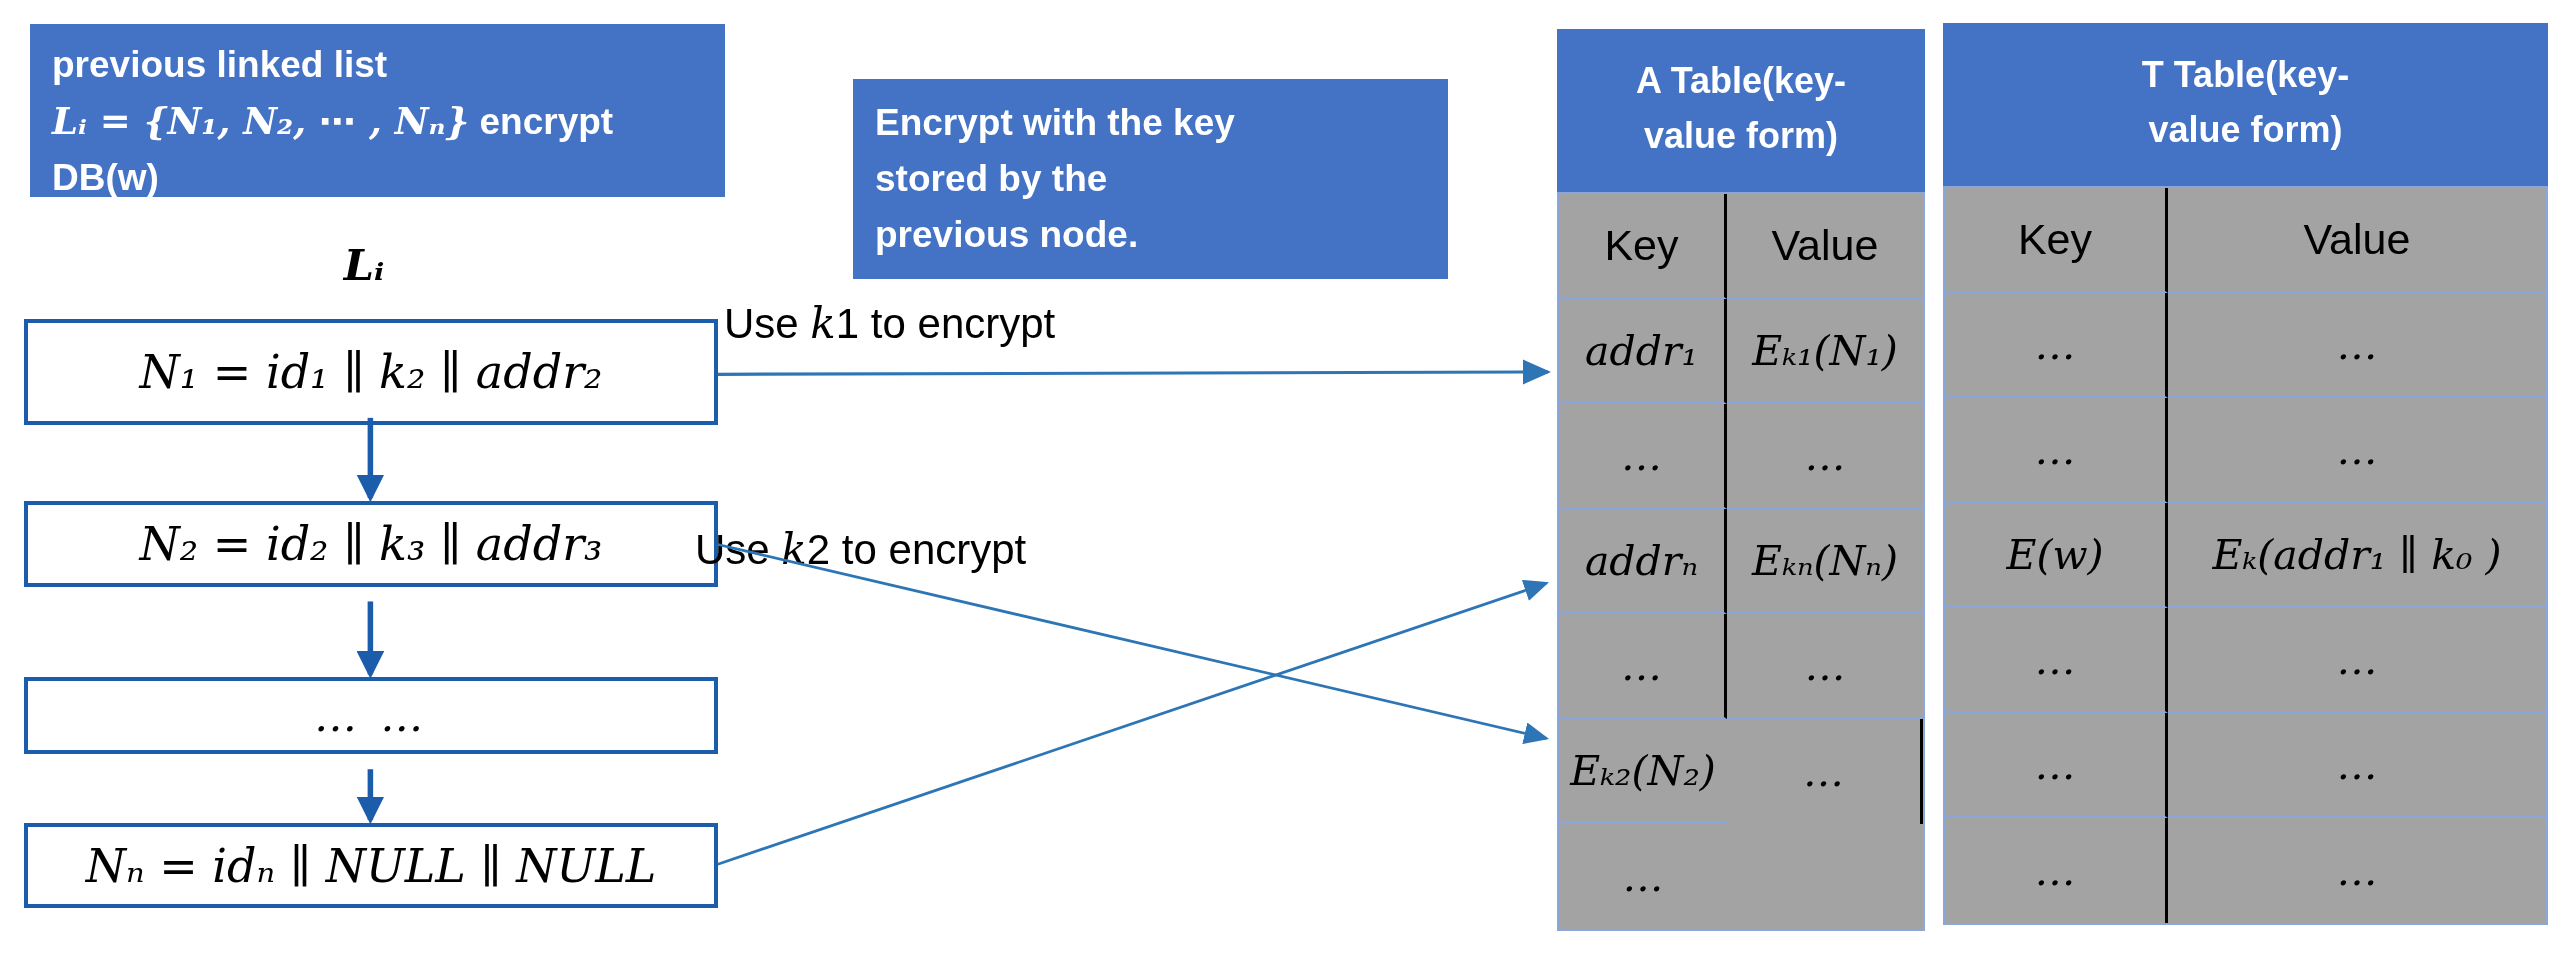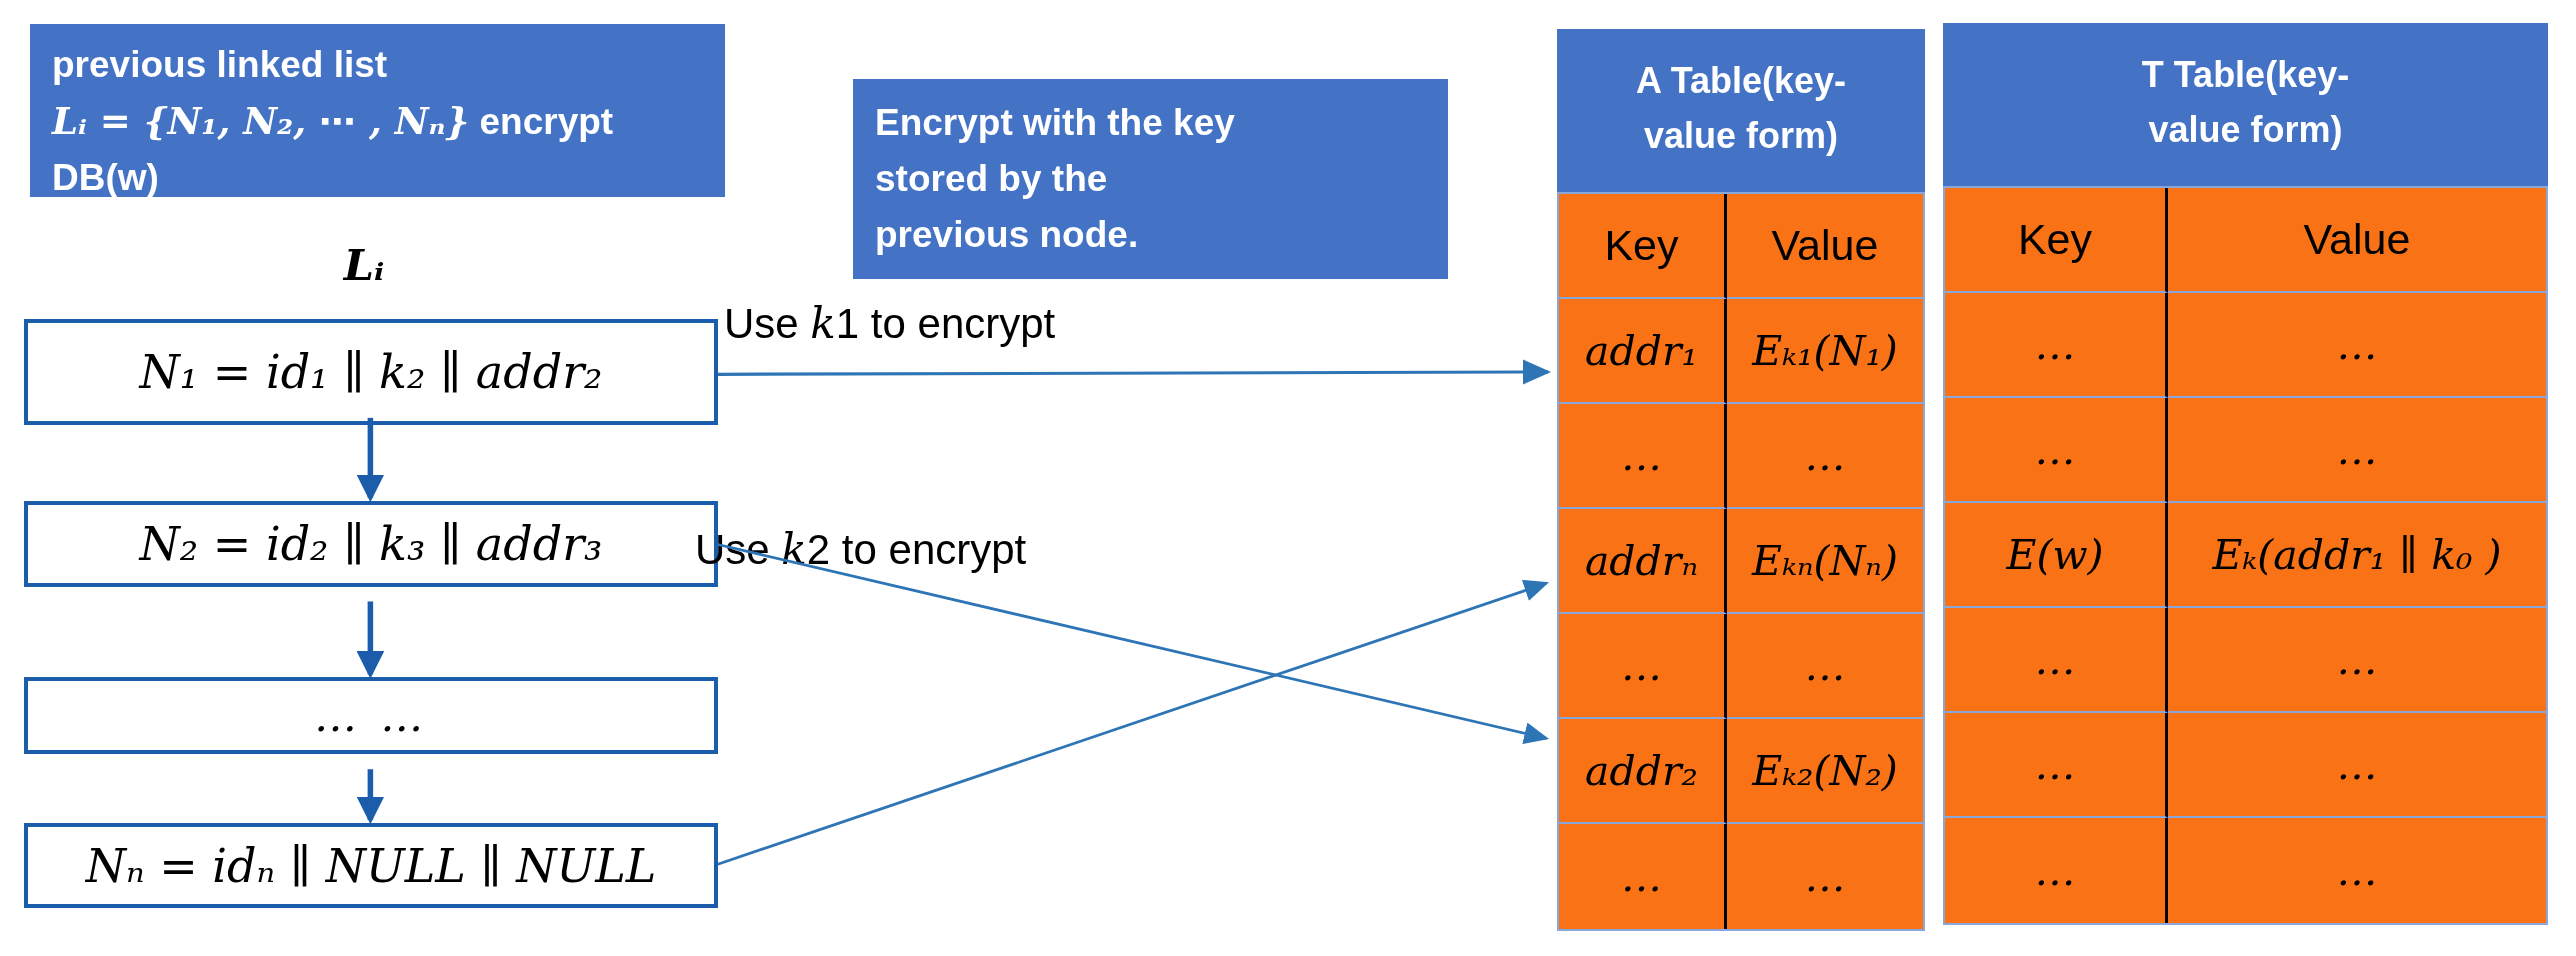--- a/index.html
+++ b/index.html
@@ -70,21 +70,21 @@
   #t-table{left:1943px;width:605px;}
   .kv-title{
     background:#4472C4;color:#ffffff;
     font-weight:700;font-size:36px;line-height:55px;
     height:163px;box-sizing:border-box;
     padding-top:24px;text-align:center;
   }
   .kv-body{
     display:grid;
     border:2.4px solid #8aa7dc;
-    background:#f97316;
+    background:#a3a3a3;
   }
   #a-table .kv-body{grid-template-columns:168px 1fr;}
   #t-table .kv-body{grid-template-columns:223px 1fr;}
   .cell{
     height:105px;box-sizing:border-box;
     display:flex;align-items:center;justify-content:center;
     border-bottom:2.4px solid #8aa7dc;
     font-family:"DejaVu Serif","DejaVu Sans",serif;
     font-style:italic;
     font-size:41px;color:#000;
@@ -139,21 +139,20 @@
       <div class="cell head kcol">Key</div>
       <div class="cell head">Value</div>
       <div class="cell kcol">addr₁</div>
       <div class="cell">Eₖ₁(N₁)</div>
       <div class="cell kcol">…</div>
       <div class="cell">…</div>
       <div class="cell kcol">addrₙ</div>
       <div class="cell">Eₖₙ(Nₙ)</div>
       <div class="cell kcol">…</div>
       <div class="cell">…</div>
-      <div class="cell kcol">addr₂</div>
       <div class="cell">Eₖ₂(N₂)</div>
       <div class="cell kcol nb">…</div>
       <div class="cell nb">…</div>
     </div>
   </div>
 
   <div class="kv-table" id="t-table">
     <div class="kv-title">
       <div>T Table(key-</div>
       <div>value form)</div>

